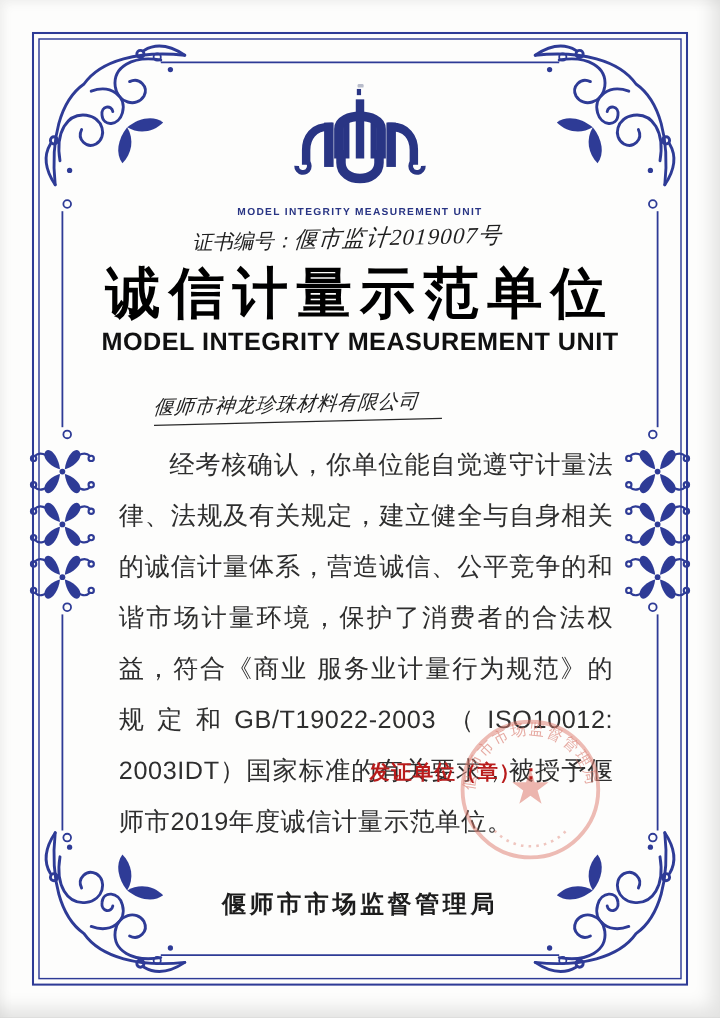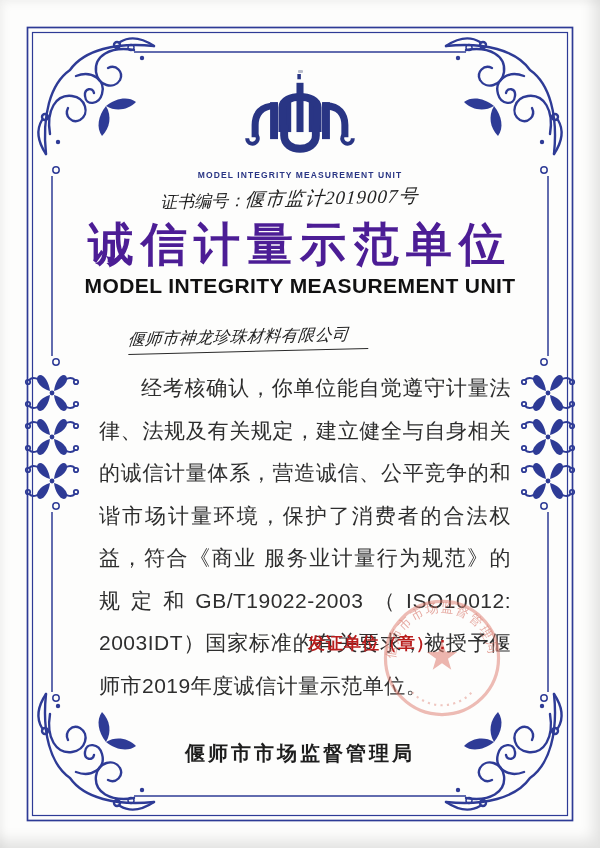--- a/index.html
+++ b/index.html
@@ -14,21 +14,21 @@
   .logo-block{position:absolute;top:74px;left:0;width:600px;text-align:center;}
   .logo-caption{margin-top:4px;font-size:8.5px;font-weight:bold;letter-spacing:1.1px;
     color:#293584;font-family:"Liberation Sans",sans-serif;}
 
   .cert-no{position:absolute;top:186px;right:58px;font-size:17px;color:#1f1f1f;
     font-family:"Liberation Serif",serif;font-style:italic;transform:rotate(-1.3deg);}
   .cert-no .hand{font-size:19px;letter-spacing:1px;transform:skewX(-6deg);display:inline-block;}
 
   .title-zh{position:absolute;top:214px;left:0;width:600px;text-align:center;margin:0;
     font-family:"Liberation Serif","DejaVu Serif",serif;font-weight:bold;font-size:46px;
-    letter-spacing:7px;color:#4c1d95;}
+    letter-spacing:7px;color:#000000;}
   .title-en{position:absolute;top:274px;left:0;width:600px;text-align:center;
     font-weight:bold;font-size:21px;letter-spacing:.4px;color:#111;}
 
   .recipient{position:absolute;top:326px;left:128px;width:240px;
     border-bottom:1.6px solid #2a2a2a;padding-bottom:3px;transform:rotate(-1.4deg);}
   .recipient .hand{font-family:"Liberation Serif",serif;font-style:italic;font-size:16.5px;
     color:#222;letter-spacing:.5px;display:inline-block;transform:skewX(-7deg);white-space:nowrap;}
 
   .body-text{position:absolute;top:362px;left:94px;width:412px;margin:5px;
     font-size:21px;line-height:42.5px;color:#2e2e2e;text-align:justify;

